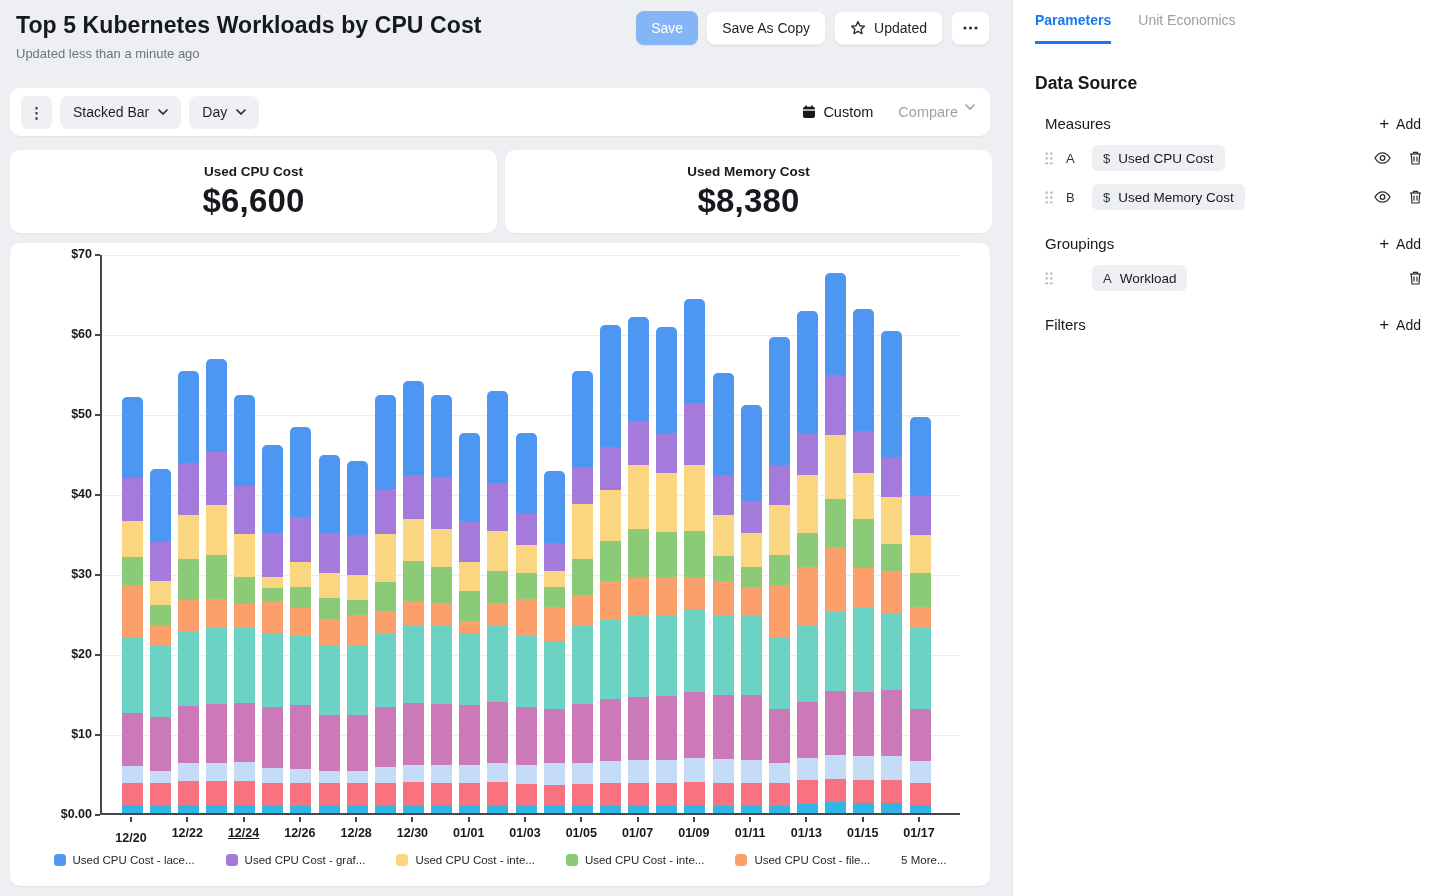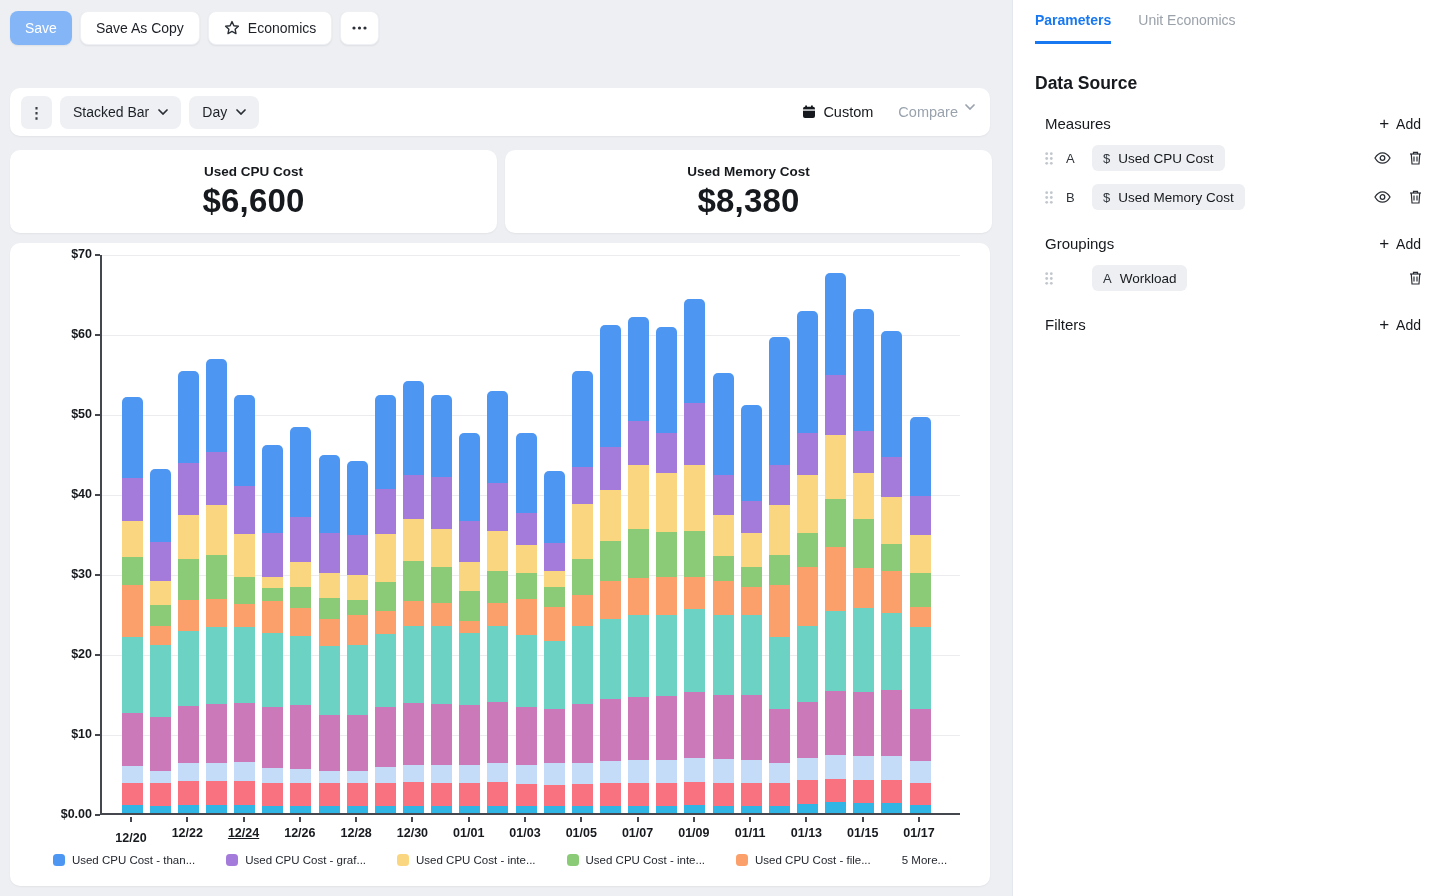--- a/index.html
+++ b/index.html
@@ -84,30 +84,34 @@
   .chip .chip-icon { font-size:13px; color:#30353c; }
   .row-icons { margin-left:auto; display:flex; gap:18px; align-items:center; padding-right:3px; }
   .ico { cursor:pointer; }
 </style>
 </head>
 <body>
 
 <div class="main">
 
   <div class="header">
+    <div class="titles">
+      <div class="page-title">Top 5 Kubernetes Workloads by CPU Cost</div>
+      <div class="page-subtitle">Updated less than a minute ago</div>
+    </div>
     <div class="header-actions">
       <button class="btn btn-save">Save</button>
       <button class="btn">Save As Copy</button>
       <button class="btn">
         <span>
           <svg width="16" height="16" viewBox="0 0 16 16" fill="none" stroke="#2a2f36" stroke-width="1.4" stroke-linejoin="round">
             <path d="M8 1.6 L9.9 5.7 L14.4 6.2 L11.1 9.2 L12 13.6 L8 11.4 L4 13.6 L4.9 9.2 L1.6 6.2 L6.1 5.7 Z"></path>
           </svg>
         </span>
-        <span>Economics</span>
+        <span>Updated</span>
       </button>
       <button class="btn btn-more">
         <span>
           <svg width="15" height="4" viewBox="0 0 15 4">
               <circle cx="2" cy="2" r="1.6" fill="#2a2f36"></circle>
               <circle cx="7.5" cy="2" r="1.6" fill="#2a2f36"></circle>
               <circle cx="13" cy="2" r="1.6" fill="#2a2f36"></circle>
             </svg>
         </span>
       </button>
@@ -506,21 +510,21 @@
         <div class="x-tick" style="left: 796.429px; top: 574px;"></div>
         <div class="x-label" style="left: 796.429px; top: 583px;">01/13</div>
         <div class="x-tick" style="left: 852.714px; top: 574px;"></div>
         <div class="x-label" style="left: 852.714px; top: 583px;">01/15</div>
         <div class="x-tick" style="left: 909px; top: 574px;"></div>
         <div class="x-label" style="left: 909px; top: 583px;">01/17</div>
       </div>
     <div class="legend" id="legend">
         <span class="legend-item">
           <span class="swatch" style="background: rgb(77, 151, 243);"></span>
-          <span>Used CPU Cost - than...</span>
+          <span>Used CPU Cost - lace...</span>
         </span>
         <span class="legend-item">
           <span class="swatch" style="background: rgb(164, 123, 219);"></span>
           <span>Used CPU Cost - graf...</span>
         </span>
         <span class="legend-item">
           <span class="swatch" style="background: rgb(251, 214, 128);"></span>
           <span>Used CPU Cost - inte...</span>
         </span>
         <span class="legend-item">

